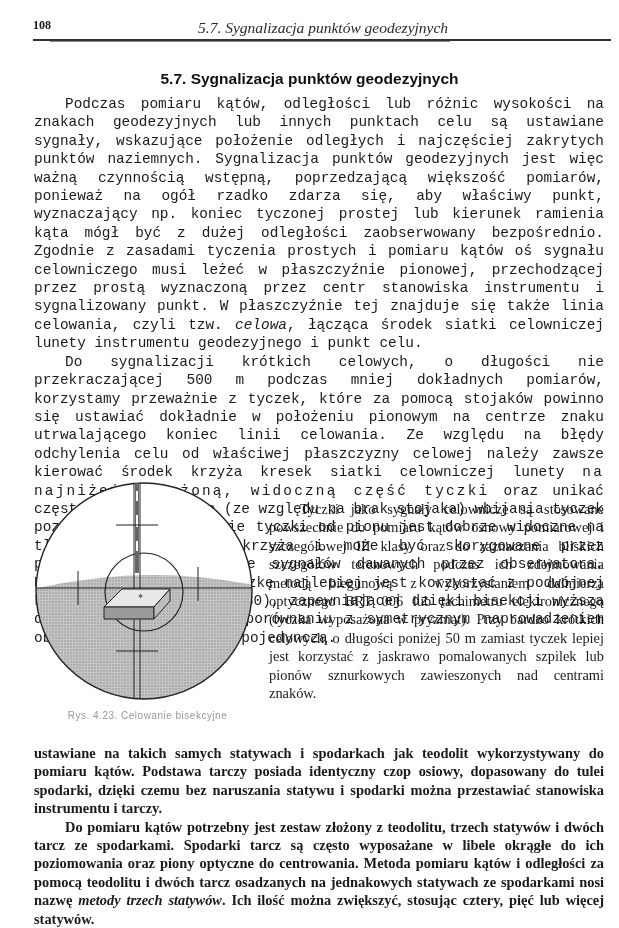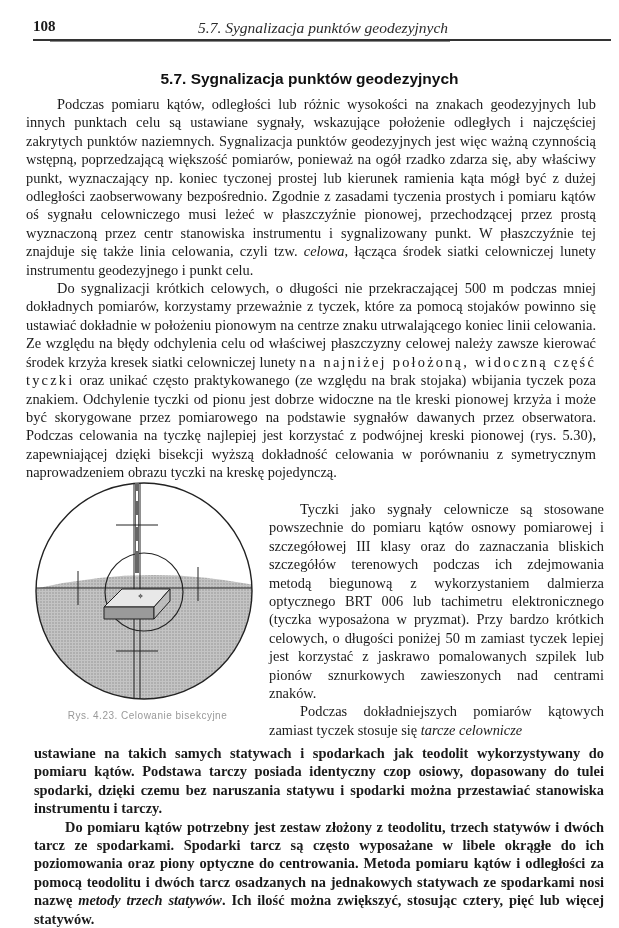--- a/index.html
+++ b/index.html
@@ -1,26 +1,26 @@
 <!DOCTYPE html>
 <html><head>
 <meta charset="utf-8">
 <style>
   html, body { margin: 0; padding: 0; background: #ffffff; }
   body { width: 619px; height: 928px; position: relative; overflow: hidden; font-family: "Liberation Serif", serif; color: #1a1a1a; }
   .header { position: absolute; left: 33px; top: 18px; width: 578px; height: 22px; }
-  .page-num { position: absolute; left: 0; top: 0; font-weight: bold; font-size: 15px; }
+  .page-num { position: absolute; left: 0; top: 0; font-weight: bold; font-size: 12px; }
   .running-title { position: absolute; left: 165px; top: 1px; font-style: italic; font-size: 15.5px; color: #2a2a2a; }
   .header-rule { position: absolute; left: 33px; top: 39px; width: 578px; height: 2px; background: #333; }
   .header-rule2 { position: absolute; left: 50px; top: 41px; width: 400px; height: 1px; background: #888; }
   .section-title { position: absolute; left: 0; width: 619px; top: 70px; text-align: center; font-family: "Liberation Sans", sans-serif; font-weight: bold; font-size: 15.5px; color: #111; }
   .text { font-size: 14.4px; line-height: 18.4px; text-align: justify; }
   .p { margin: 0; text-indent: 31px; }
   .noindent { text-indent: 0; }
-  .block1 { position: absolute; left: 26px; top: 95px; width: 570px; }
+  .block1 { position: absolute; left: 34px; top: 95px; width: 570px; font-family: Liberation Mono, monospace; }
   .block2 { position: absolute; left: 269px; top: 500px; width: 335px; }
   .block3 { position: absolute; left: 34px; top: 744px; width: 570px; font-weight: bold; }
   .spaced { letter-spacing: 2.2px; }
   .figure { position: absolute; left: 34px; top: 481px; width: 220px; height: 220px; }
   .caption { position: absolute; left: 40px; top: 710px; width: 215px; font-family: "Liberation Sans", sans-serif; font-size: 10px; color: #999; text-align: center; letter-spacing: 0.5px; }
   em { font-style: italic; }
 </style>
 </head>
 <body>
 
@@ -73,19 +73,18 @@
     <polygon points="70,126 88,108 136,108 120,126" fill="#e8e8e8" stroke="#222" stroke-width="1"></polygon>
     <polygon points="70,126 120,126 120,138 70,138" fill="#9a9a9a" stroke="#222" stroke-width="1"></polygon>
     <polygon points="120,126 136,108 136,120 120,138" fill="#bdbdbd" stroke="#222" stroke-width="1"></polygon>
     <text x="104" y="118" font-size="9" font-family="Liberation Serif, serif" fill="#222">⌖</text>
   </svg>
 </div>
 <div class="caption">Rys. 4.23. Celowanie bisekcyjne</div>
 
 <div class="block2 text">
   <p class="p">Tyczki jako sygnały celownicze są stosowane powszechnie do pomiaru kątów osnowy pomiarowej i szczegółowej III klasy oraz do zaznaczania bliskich szczegółów terenowych podczas ich zdejmowania metodą biegunową z wykorzystaniem dalmierza optycznego BRT 006 lub tachimetru elektronicznego (tyczka wyposażona w pryzmat). Przy bardzo krótkich celowych, o długości poniżej 50 m zamiast tyczek lepiej jest korzystać z jaskrawo pomalowanych szpilek lub pionów sznurkowych zawieszonych nad centrami znaków.</p>
-  <p class="p"><span>Podczas dokładniejszych pomiarów kątowych zamiast tyczek stosuje się </span><em>tarcze celownicze</em></p>
 </div>
 
 <div class="block3 text">
   <p class="p noindent"> ustawiane na takich samych statywach i spodarkach jak teodolit wykorzystywany do pomiaru kątów. Podstawa tarczy posiada identyczny czop osiowy, dopasowany do tulei spodarki, dzięki czemu bez naruszania statywu i spodarki można przestawiać stanowiska instrumentu i tarczy.</p>
   <p class="p"><span>Do pomiaru kątów potrzebny jest zestaw złożony z teodolitu, trzech statywów i dwóch tarcz ze spodarkami. Spodarki tarcz są często wyposażane w libele okrągłe do ich poziomowania oraz piony optyczne do centrowania. Metoda pomiaru kątów i odległości za pomocą teodolitu i dwóch tarcz osadzanych na jednakowych statywach ze spodarkami nosi nazwę </span><em>metody trzech statywów</em><span>. Ich ilość można zwiększyć, stosując cztery, pięć lub więcej statywów.</span></p>
 </div>
 
 </body></html>

